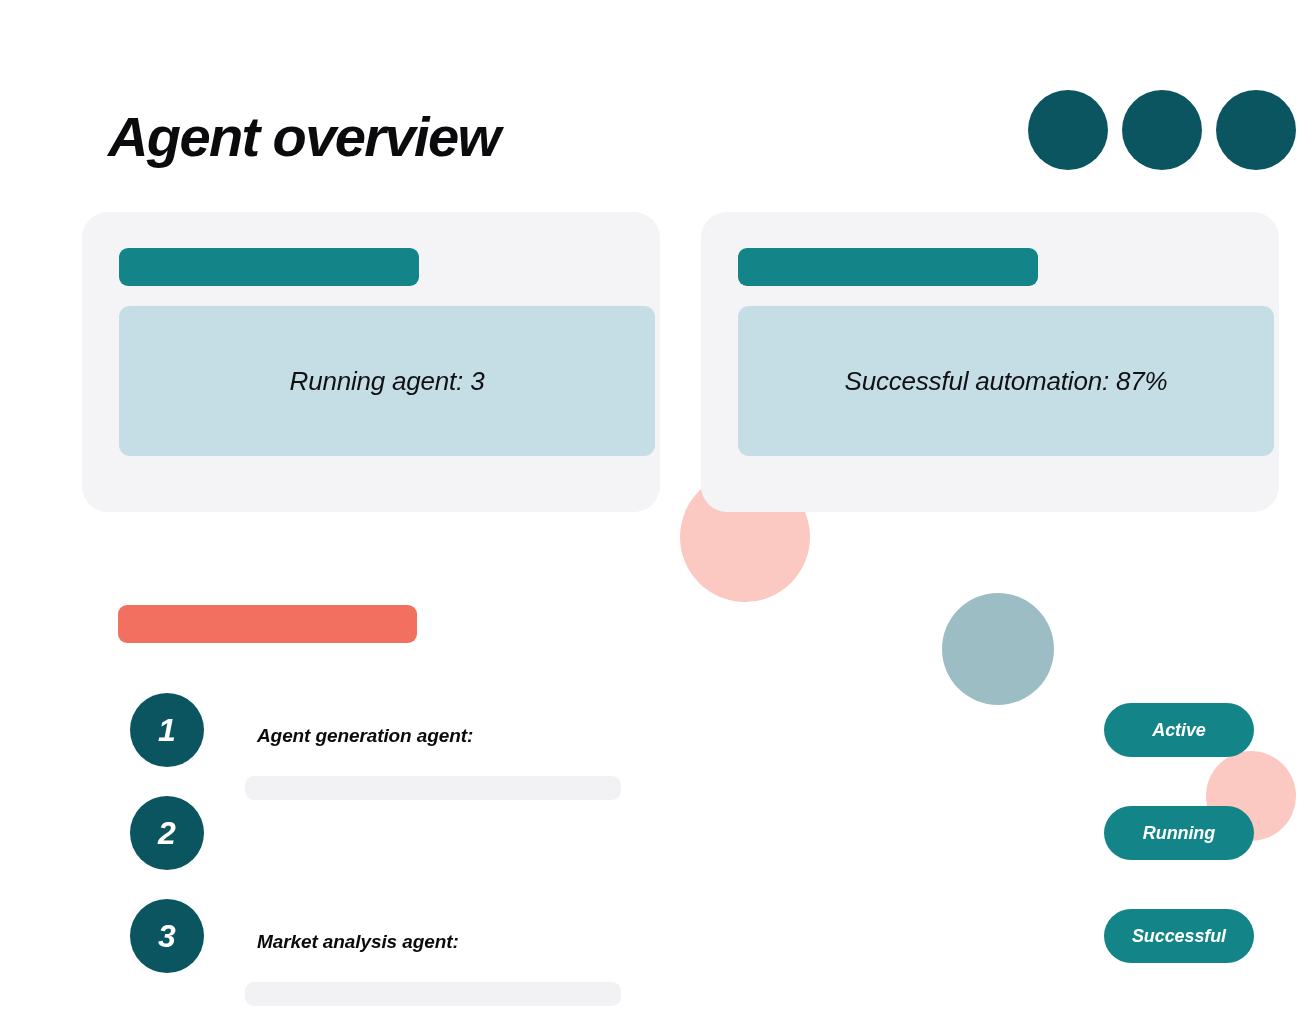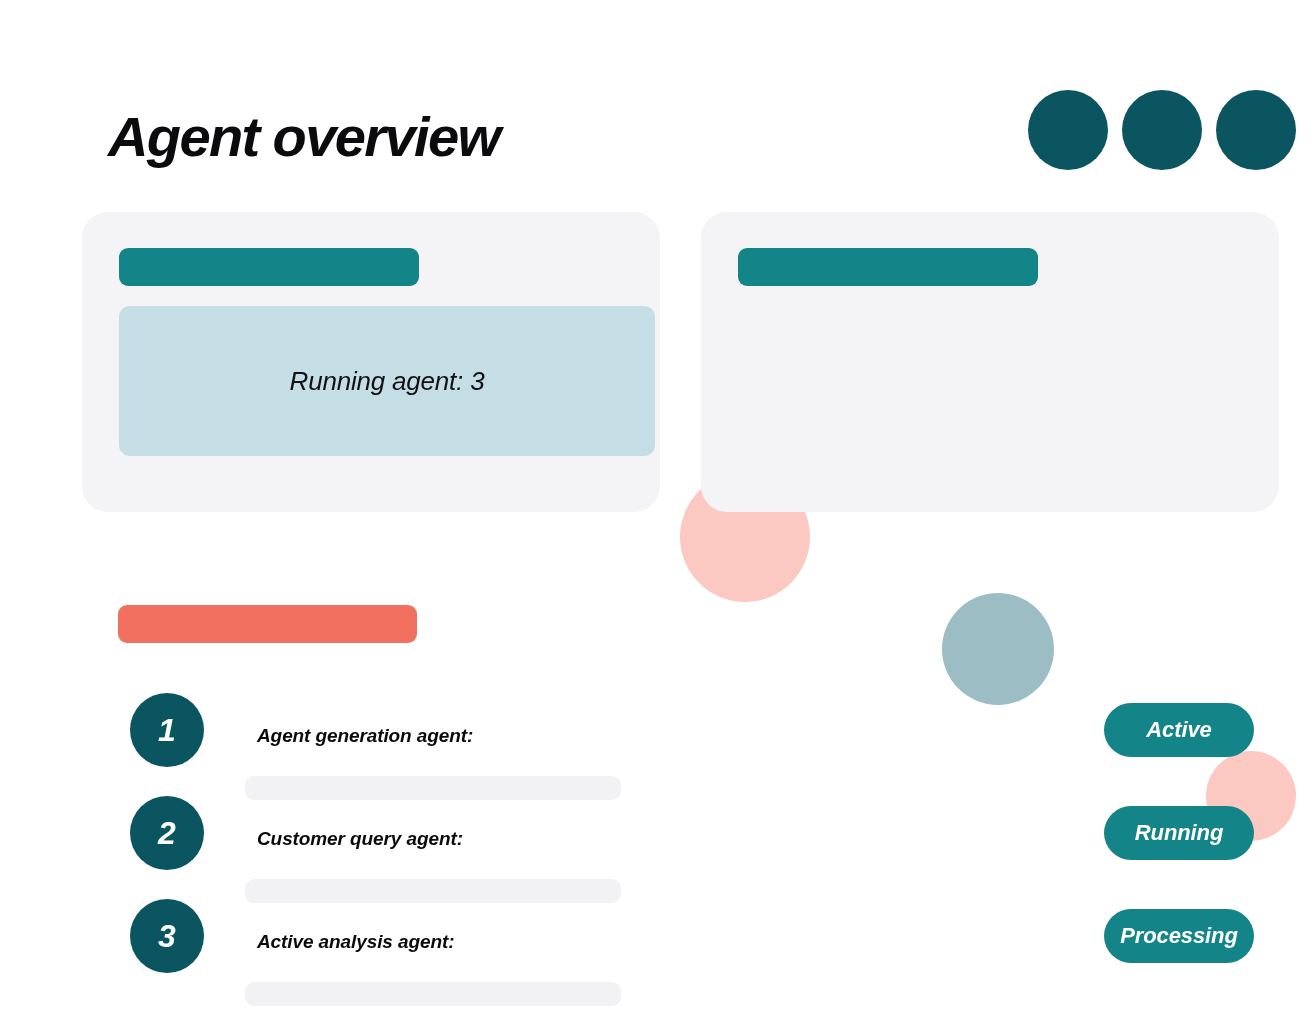--- a/index.html
+++ b/index.html
@@ -192,21 +192,21 @@
   }
   .status-pill {
     width: 150px;
     height: 54px;
     border-radius: 27px;
     background: #138487;
     display: flex;
     align-items: center;
     justify-content: center;
     color: #ffffff;
-    font-size: 22px;
+    font-size: 18px;
     font-weight: 700;
     letter-spacing: -0.1px;
   }
   .status-pill + .status-pill { margin-top: 49px; }
 </style>
 </head>
 <body>
 
 <div class="canvas">
 
@@ -224,57 +224,56 @@
 
   <div class="stat-card card-left">
     <div class="card-titlebar"></div>
     <div class="card-panel">
       <span class="card-panel-text">Running agent: 3</span>
     </div>
   </div>
 
   <div class="stat-card card-right">
     <div class="card-titlebar"></div>
+    <div class="card-panel">
+      <span class="card-panel-text">Successful automation: 87%</span>
+    </div>
   </div>
 
   <div class="section-bar"></div>
 
   <div class="agent-list">
 
     <div class="agent-row">
       <div class="agent-badge">
         <span class="agent-badge-num">1</span>
       </div>
       <div class="agent-body">
         <div class="agent-label">Agent generation agent:</div>
         <div class="agent-placeholder"></div>
       </div>
     </div>
 
     <div class="agent-row">
       <div class="agent-badge">
         <span class="agent-badge-num">2</span>
       </div>
-      <div class="agent-body">
-        <div class="agent-label">Customer query agent:</div>
-        <div class="agent-placeholder"></div>
-      </div>
     </div>
 
     <div class="agent-row">
       <div class="agent-badge">
         <span class="agent-badge-num">3</span>
       </div>
       <div class="agent-body">
-        <div class="agent-label">Active analysis agent:</div>
+        <div class="agent-label">Market analysis agent:</div>
         <div class="agent-placeholder"></div>
       </div>
     </div>
 
   </div>
 
   <div class="status-pills">
     <div class="status-pill">Active</div>
     <div class="status-pill">Running</div>
-    <div class="status-pill">Processing</div>
+    <div class="status-pill">Successful</div>
   </div>
 
 </div>
 
 </body></html>

